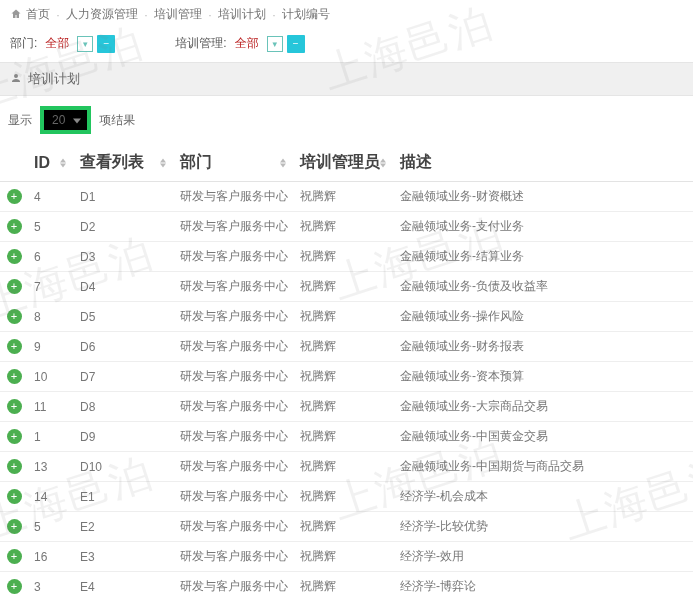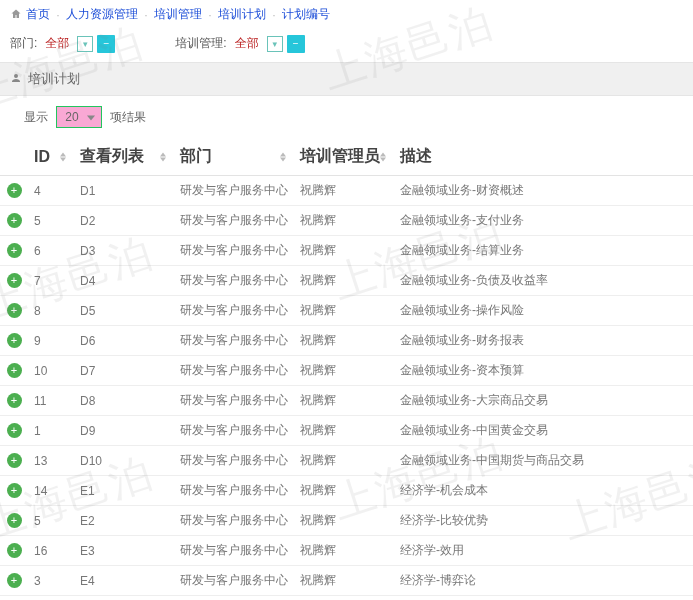--- a/index.html
+++ b/index.html
@@ -12,21 +12,21 @@
   }
   .breadcrumb {
     padding: 6px 10px;
     color: #888;
     font-size: 12px;
     display: flex;
     align-items: center;
     gap: 4px;
   }
   .breadcrumb .sep { color: #bbb; margin: 0 2px; }
-  .breadcrumb a { color: #1d4ed8; text-decoration: none; }
+  .breadcrumb a { color: #737373; text-decoration: none; }
   .filters {
     display: flex;
     gap: 60px;
     padding: 4px 10px 8px 10px;
     align-items: center;
   }
   .filter-group {
     display: flex;
     align-items: center;
     gap: 4px;
@@ -64,30 +64,30 @@
     display: flex;
     align-items: center;
     gap: 6px;
     border-top: 1px solid #e5e5e5;
     border-bottom: 1px solid #e5e5e5;
   }
   .show-row {
     display: flex;
     align-items: center;
     gap: 8px;
-    padding: 10px 24px;
+    padding: 10px 8px;
     color: #666;
     text-align: center;
   }
   .show-select {
-    border: 1px solid #22c55e;
+    border: 4px solid #22c55e;
     padding: 3px 22px 3px 8px;
     min-width: 46px;
     position: relative;
-    background: #f9a8d4;
+    background: #000000;
     cursor: pointer;
   }
   .show-select::after {
     content: "";
     position: absolute;
     right: 6px; top: 50%;
     transform: translateY(-30%);
     border-left: 4px solid transparent;
     border-right: 4px solid transparent;
     border-top: 5px solid #888;

